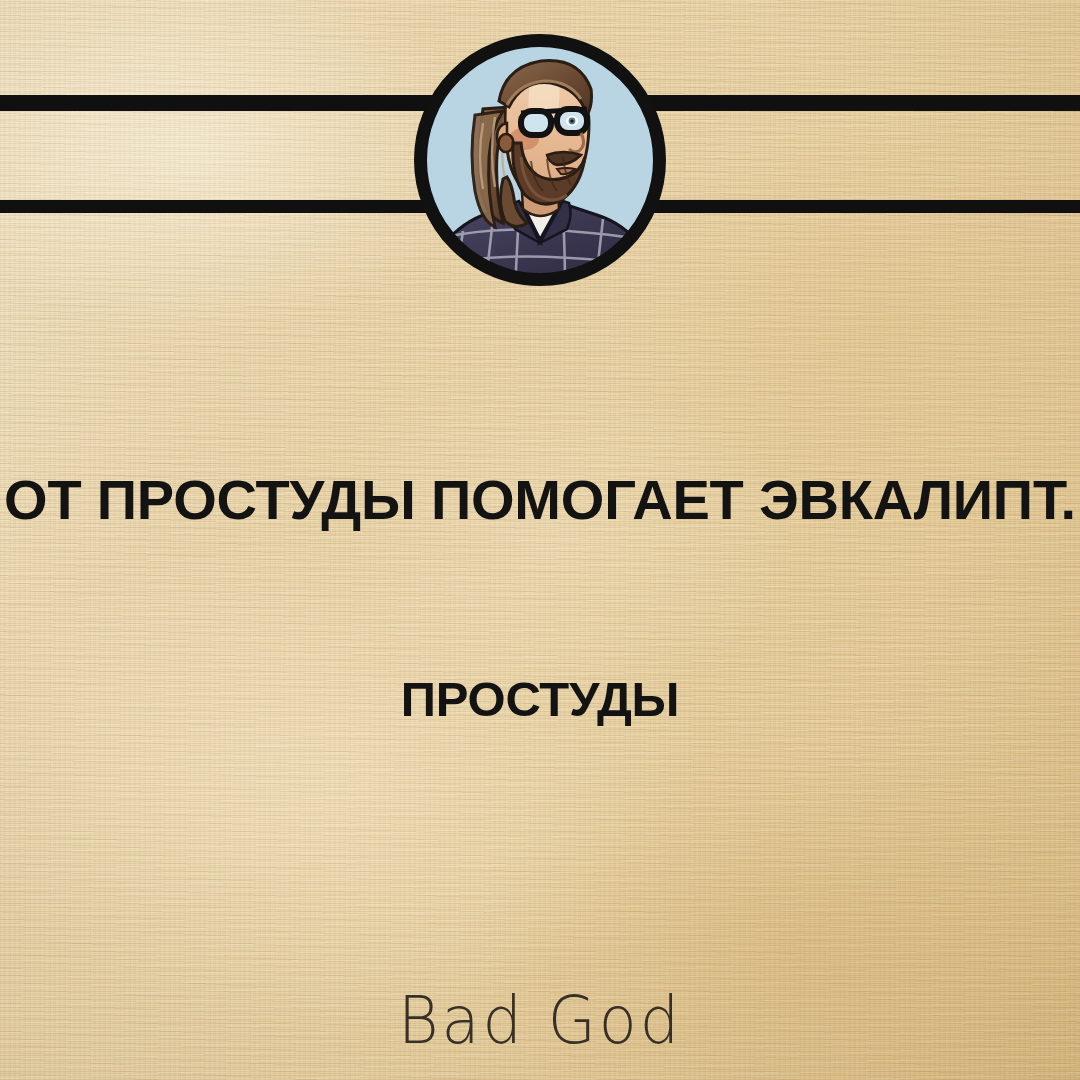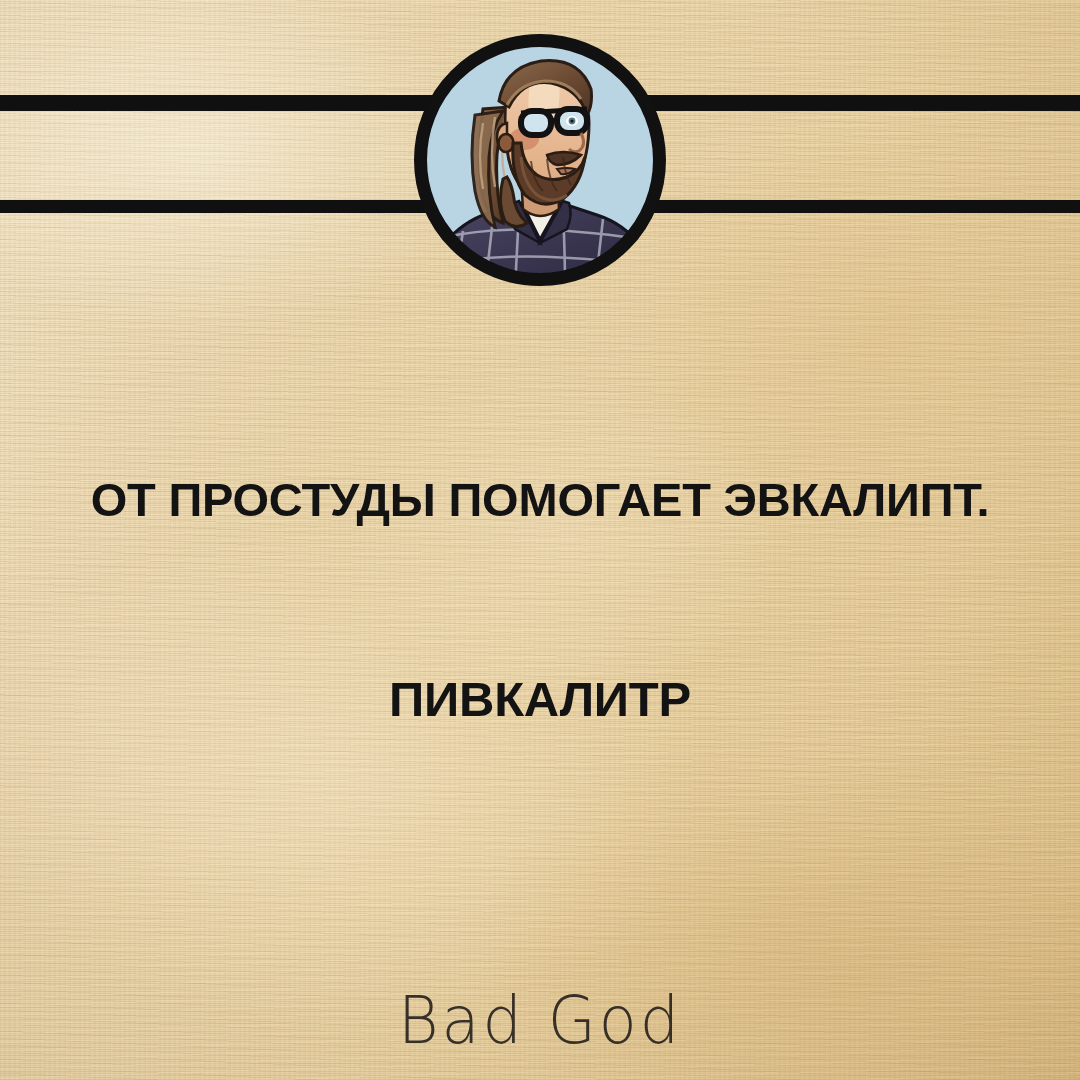--- a/index.html
+++ b/index.html
@@ -125,21 +125,21 @@
 
   
   .headline {
     position: absolute;
     left: 0;
     top: 466px;
     width: 1080px;
     text-align: center;
     color: #131313;
     font-weight: bold;
-    font-size: 47px;
+    font-size: 56px;
     line-height: 67px;
     letter-spacing: -0.2px;
     font-family: "Liberation Sans", sans-serif;
   }
   .headline .ln { display: block; white-space: nowrap; }
 
   .punchline {
     position: absolute;
     left: 0;
     top: 666px;
@@ -281,17 +281,17 @@
       </g>
 
       <circle cx="129" cy="129" r="119.5" fill="none" stroke="#111111" stroke-width="13"></circle>
     </svg>
   </div>
 
   <div class="headline">
     <span class="ln">ОТ ПРОСТУДЫ ПОМОГАЕТ ЭВКАЛИПТ.</span>
   </div>
 
-  <div class="punchline">ПИВКАЛИТР</div>
+  <div class="punchline">ПРОСТУДЫ</div>
 
   <div class="watermark">Bad God</div>
 
 </div>
 
 </body></html>

